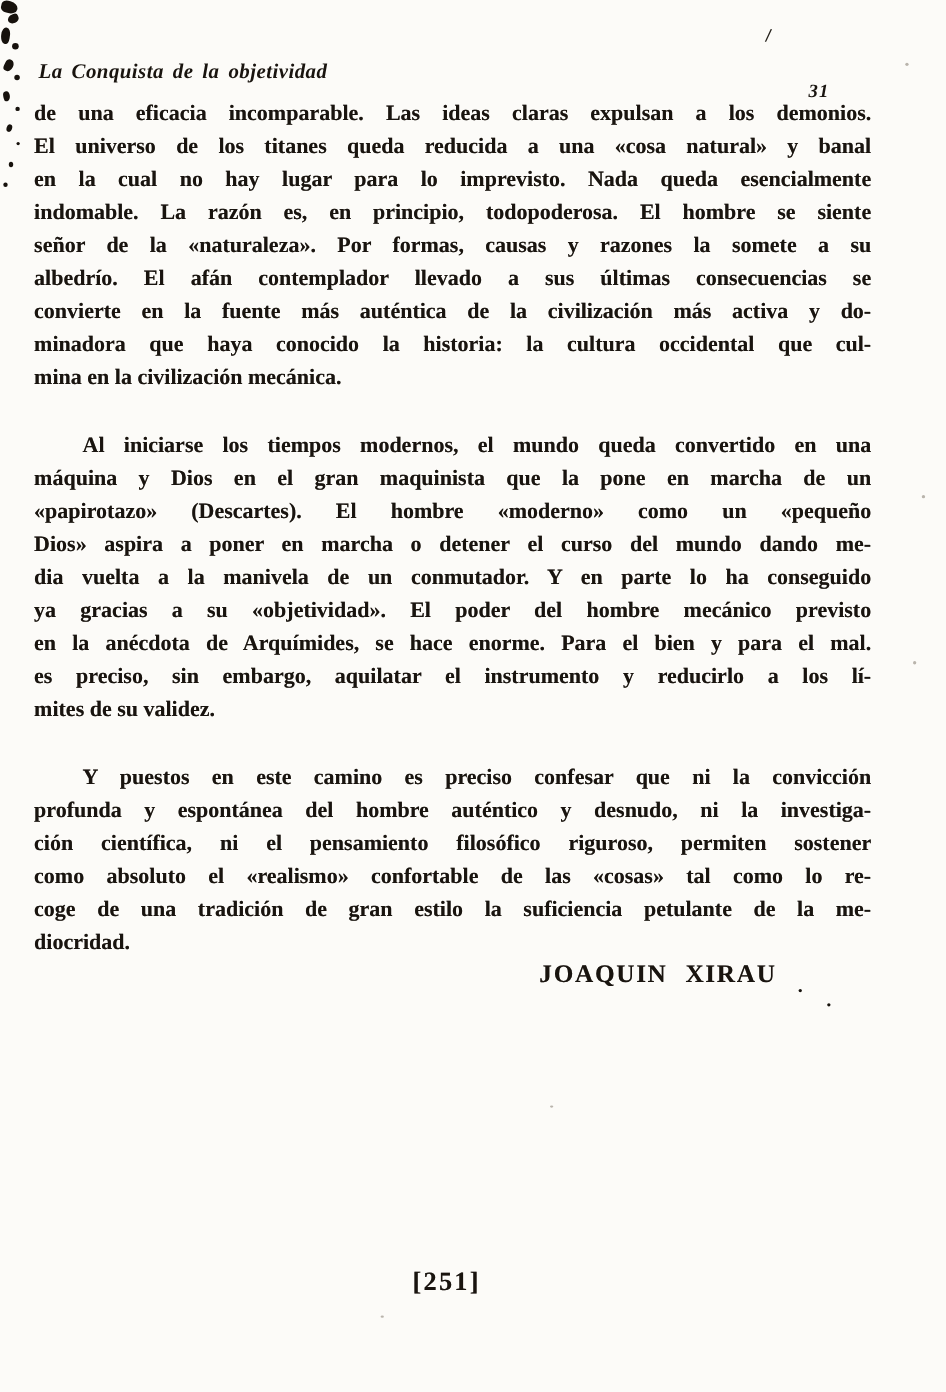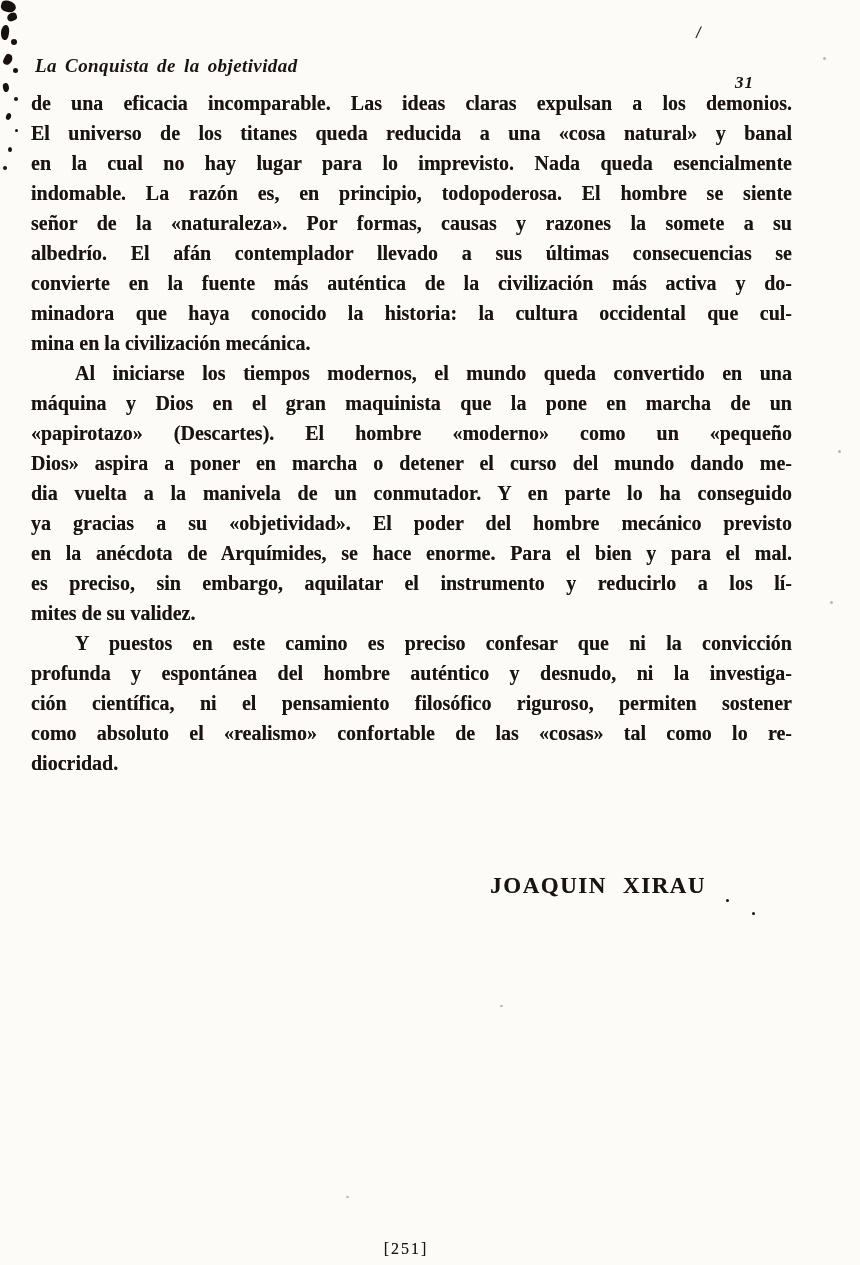--- a/index.html
+++ b/index.html
@@ -30,34 +30,34 @@
     font-size:20px; line-height:30px; font-weight:600;
     text-shadow:0 0 0.5px rgba(25,20,15,0.55);
   }
   .line {
     height:30px;
     text-align:justify;
     text-align-last:justify;
     white-space:normal;
   }
   .line.last { text-align:left; text-align-last:auto; }
-  .line.indent { text-indent:44px; }
+  .line.indent { text-indent:44px;margin-top:32px; }
   
   .signature {
     position:absolute; top:873px; left:31px; width:761px;
     box-sizing:border-box; padding-right:86px;
     text-align:right;
     font-size:23px; font-weight:600; letter-spacing:1.5px; word-spacing:9px;
     text-shadow:0 0 0.5px rgba(25,20,15,0.55);
   }
   
   .footer-folio {
-    position:absolute; top:1240px; left:336px; width:140px;
+    position:absolute; top:1153px; left:336px; width:140px;
     text-align:center;
-    font-size:16px; font-weight:400; letter-spacing:2px;
+    font-size:24px; font-weight:700; letter-spacing:2px;
     text-shadow:0 0 0.5px rgba(25,20,15,0.55);
   }
   
   .speck { position:absolute; background:#17120d; }
   .faint { background:#b9b4ac; }
   .slash-mark {
     position:absolute; top:22px; left:696px;
     font-size:18px; font-weight:600; transform:rotate(6deg);
     color:#24201a;
   }
@@ -86,20 +86,21 @@
   <div class="line">Dios» aspira a poner en marcha o detener el curso del mundo dando me-</div>
   <div class="line">dia vuelta a la manivela de un conmutador. Y en parte lo ha conseguido</div>
   <div class="line">ya gracias a su «objetividad». El poder del hombre mecánico previsto</div>
   <div class="line">en la anécdota de Arquímides, se hace enorme. Para el bien y para el mal.</div>
   <div class="line">es preciso, sin embargo, aquilatar el instrumento y reducirlo a los lí-</div>
   <div class="line last">mites de su validez.</div>
   <div class="line indent">Y puestos en este camino es preciso confesar que ni la convicción</div>
   <div class="line">profunda y espontánea del hombre auténtico y desnudo, ni la investiga-</div>
   <div class="line">ción científica, ni el pensamiento filosófico riguroso, permiten sostener</div>
   <div class="line">como absoluto el «realismo» confortable de las «cosas» tal como lo re-</div>
+  <div class="line">coge de una tradición de gran estilo la suficiencia petulante de la me-</div>
   <div class="line last">diocridad.</div>
 </div>
 
 <div class="signature">JOAQUIN XIRAU</div>
 
 <div class="footer-folio">[251]</div>
 
 <div>
   <div class="speck" style="left:1px;  top:1px;   width:15px; height:11px; border-radius:40% 60% 55% 45%; transform:rotate(14deg);"></div>
   <div class="speck" style="left:7px;  top:13px;  width:10px; height:8px;  border-radius:60% 40% 50% 50%; transform:rotate(-20deg);"></div>

